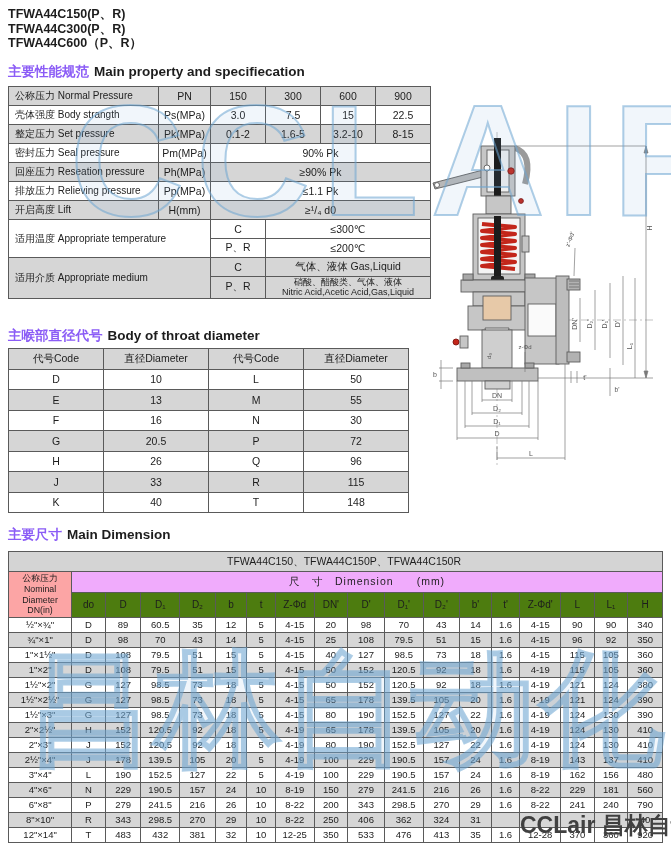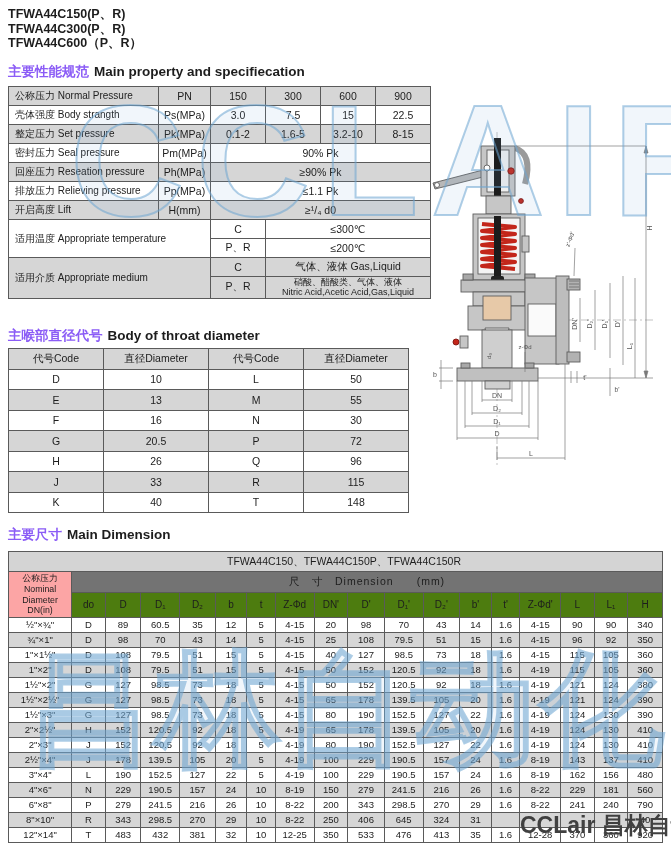--- a/index.html
+++ b/index.html
@@ -19,21 +19,21 @@
   tr.w td{background:#fff}
   .spec{width:422px;font-size:10.5px;top:86px}
   .spec td{height:18px}
   .spec td.lbl{text-align:left;padding-left:6px;font-size:10px}
   .spec td.sm{font-size:9px;line-height:1.15}
   .throat{width:400px;font-size:10.5px;top:348px}
   .throat td{height:19.5px}
   .dim{width:655px;font-size:9.5px;top:551px}
   .dim td{height:14px;line-height:1.05}
   .dim .ttl{text-align:center;padding-left:18px;height:19px;background:#d4d4d4;font-size:10.5px}
-  .dim .grp{height:20px;background:#737373;font-size:10.5px;letter-spacing:1px}
+  .dim .grp{height:20px;background:#f0abfc;font-size:10.5px;letter-spacing:1px}
   .dim .rowhead{background:#fca5a5;font-size:8.8px;line-height:1.2}
   .dim tr.syms td{height:24px;background:#4d7c0f;font-size:10px}
   .pre{white-space:pre-line}
   .valve{position:absolute;left:425px;top:128px;z-index:1}
   .wm{position:absolute;pointer-events:none;font-weight:bold;color:rgba(120,170,215,0.10);-webkit-text-stroke:2px rgba(110,165,210,0.55);z-index:6;white-space:nowrap}
   .wm-top{left:70px;top:70px;font-size:158px;letter-spacing:12px}
   .wm-mid{left:28px;top:628px;font-size:124px;letter-spacing:4px}
   .wm-bottom{position:absolute;left:520px;top:810px;font-size:23px;font-weight:bold;color:#404040;z-index:7;white-space:nowrap;pointer-events:none}
   svg text{font-family:"Liberation Sans",sans-serif}
 </style>
@@ -624,21 +624,21 @@
           <td>8"×10"</td>
           <td>R</td>
           <td>343</td>
           <td>298.5</td>
           <td>270</td>
           <td>29</td>
           <td>10</td>
           <td>8-22</td>
           <td>250</td>
           <td>406</td>
-          <td>645</td>
+          <td>362</td>
           <td>324</td>
           <td>31</td>
           <td></td>
           <td></td>
           <td></td>
           <td></td>
           <td>40</td>
         </tr>
         <tr class="w">
           <td>12"×14"</td>

